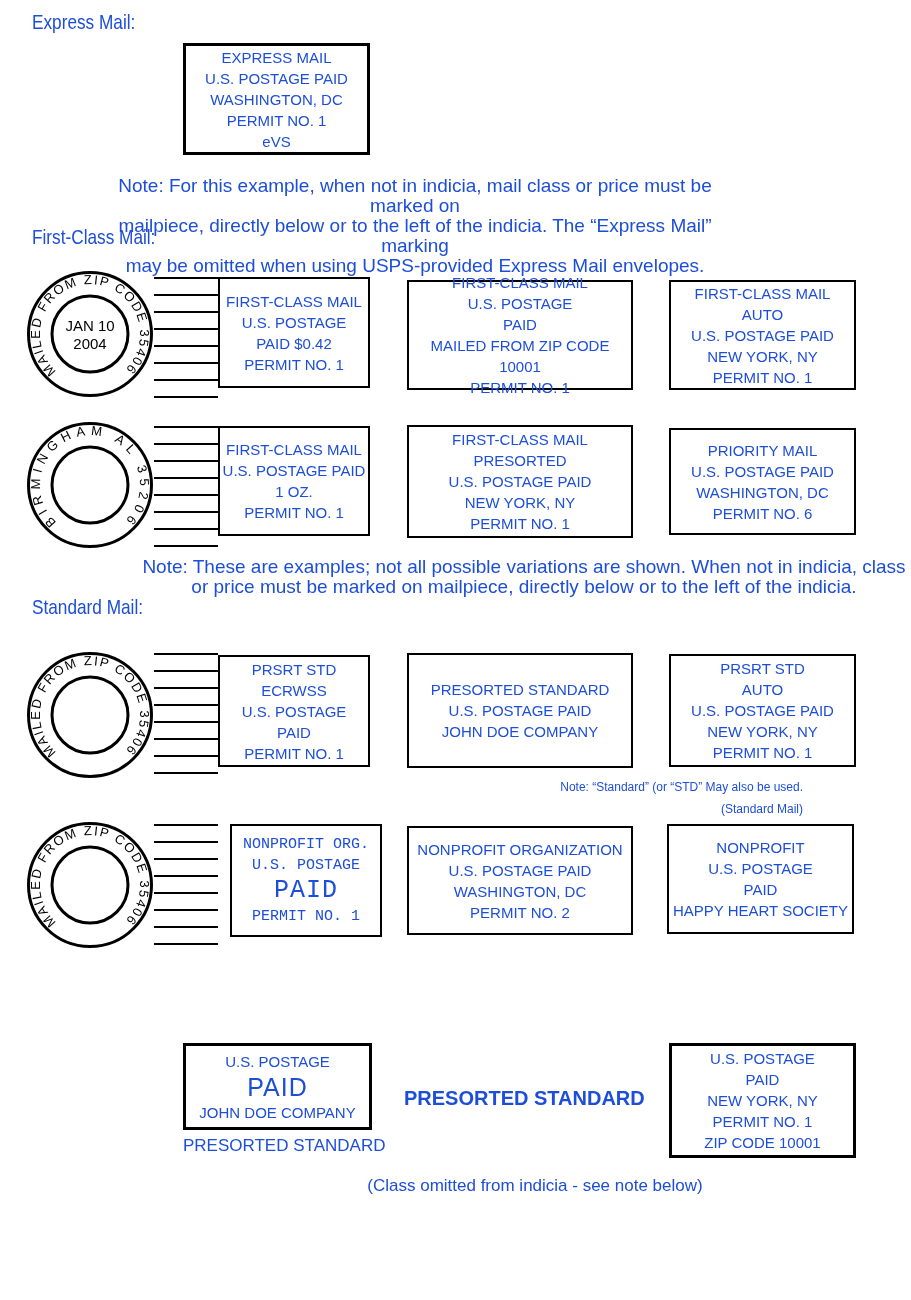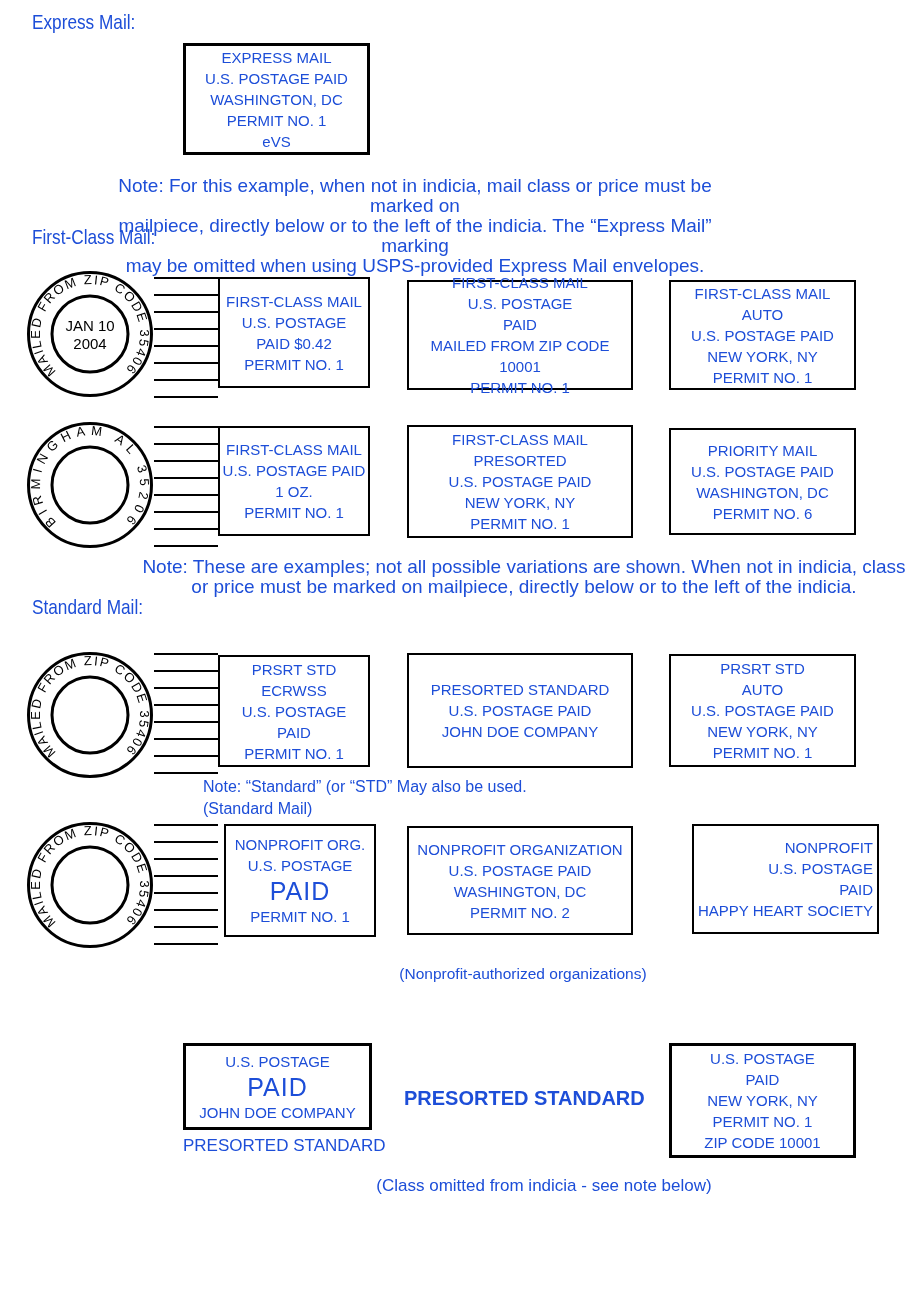--- a/index.html
+++ b/index.html
@@ -8,21 +8,21 @@
   .heading{position:absolute;font-size:21px;font-weight:400;letter-spacing:0;
            transform:scaleX(.82);transform-origin:left top;white-space:nowrap;}
   .ibox{position:absolute;border:2px solid #000;box-sizing:border-box;
         display:flex;flex-direction:column;align-items:center;justify-content:center;
         text-align:center;font-size:15px;line-height:21px;white-space:pre-line;}
   .ibox.thick{border-width:3px;}
   .paid-big{font-size:25px;line-height:30px;letter-spacing:1px;}
   .cancel-lines{position:absolute;width:64px;height:121px;
         background:repeating-linear-gradient(#000 0 2px,transparent 2px 17px);}
   .note{position:absolute;text-align:center;font-size:19px;line-height:20px;white-space:pre-line;}
-  .note-lg{position:absolute;text-align:left;font-size:16px;line-height:22px;white-space:pre-line;}
+  .note-lg{position:absolute;text-align:right;font-size:12px;line-height:22px;white-space:pre-line;}
   .caption{position:absolute;text-align:center;white-space:nowrap;}
   .stamp{position:absolute;width:130px;height:130px;overflow:visible;}
   .stamp text{font-family:"Liberation Sans","DejaVu Sans",sans-serif;fill:#000;}
   .bold-label{position:absolute;font-weight:bold;font-size:20px;text-align:center;white-space:nowrap;}
 </style>
 </head>
 <body>
 
 <div id="page">
 
@@ -112,48 +112,47 @@
   <div class="note-lg" style="left:203px;top:776px;width:600px;">Note: “Standard” (or “STD” May also be used.
 (Standard Mail)</div>
 
   <svg class="stamp" style="left:25px;top:820px;" viewBox="0 0 130 130">
     <circle cx="65" cy="65" r="61.5" fill="none" stroke="#000" stroke-width="3"></circle>
     <circle cx="65" cy="65" r="38" fill="none" stroke="#000" stroke-width="3"></circle>
     <path id="arc4" d="M 31.5 102.2 A 50 50 0 1 1 98.5 102.2" fill="none"></path>
     <text font-size="13"><textPath href="#arc4" textLength="237" lengthAdjust="spacing">MAILED FROM ZIP CODE 35406</textPath></text>
   </svg>
   <div class="cancel-lines" style="left:154px;top:824px;"></div>
-  <div class="ibox" style="left:224px;top:824px;width:152px;height:113px;">
+  <div class="ibox" style="left:230px;top:824px;width:152px;height:113px;font-family:Liberation Mono, monospace;">
     <span>NONPROFIT ORG.
 U.S. POSTAGE</span>
     <span class="paid-big">PAID</span>
     <span>PERMIT NO. 1</span>
   </div>
   <div class="ibox" style="left:407px;top:826px;width:226px;height:109px;">NONPROFIT ORGANIZATION
 U.S. POSTAGE PAID
 WASHINGTON, DC
 PERMIT NO. 2</div>
-  <div class="ibox" style="left:692px;top:824px;width:187px;height:110px;text-align:right;">NONPROFIT
+  <div class="ibox" style="left:667px;top:824px;width:187px;height:110px;">NONPROFIT
 U.S. POSTAGE
 PAID
 HAPPY HEART SOCIETY</div>
 
-  <div class="caption" style="left:223px;top:965px;width:600px;font-size:15.5px;">(Nonprofit-authorized organizations)</div>
 
   <div class="ibox thick" style="left:183px;top:1043px;width:189px;height:87px;">
     <span>U.S. POSTAGE</span>
     <span class="paid-big">PAID</span>
     <span>JOHN DOE COMPANY</span>
   </div>
   <div class="caption" style="left:183px;top:1136px;width:189px;font-size:17px;">PRESORTED STANDARD</div>
 
   <div class="bold-label" style="left:404px;top:1087px;width:240px;">PRESORTED STANDARD</div>
 
   <div class="ibox thick" style="left:669px;top:1043px;width:187px;height:115px;">U.S. POSTAGE
 PAID
 NEW YORK, NY
 PERMIT NO. 1
 ZIP CODE 10001</div>
 
-  <div class="caption" style="left:244px;top:1176px;width:600px;font-size:17px;">(Class omitted from indicia - see note below)</div>
+  <div class="caption" style="left:235px;top:1176px;width:600px;font-size:17px;">(Class omitted from indicia - see note below)</div>
 
 
 </div>
 
 </body></html>

